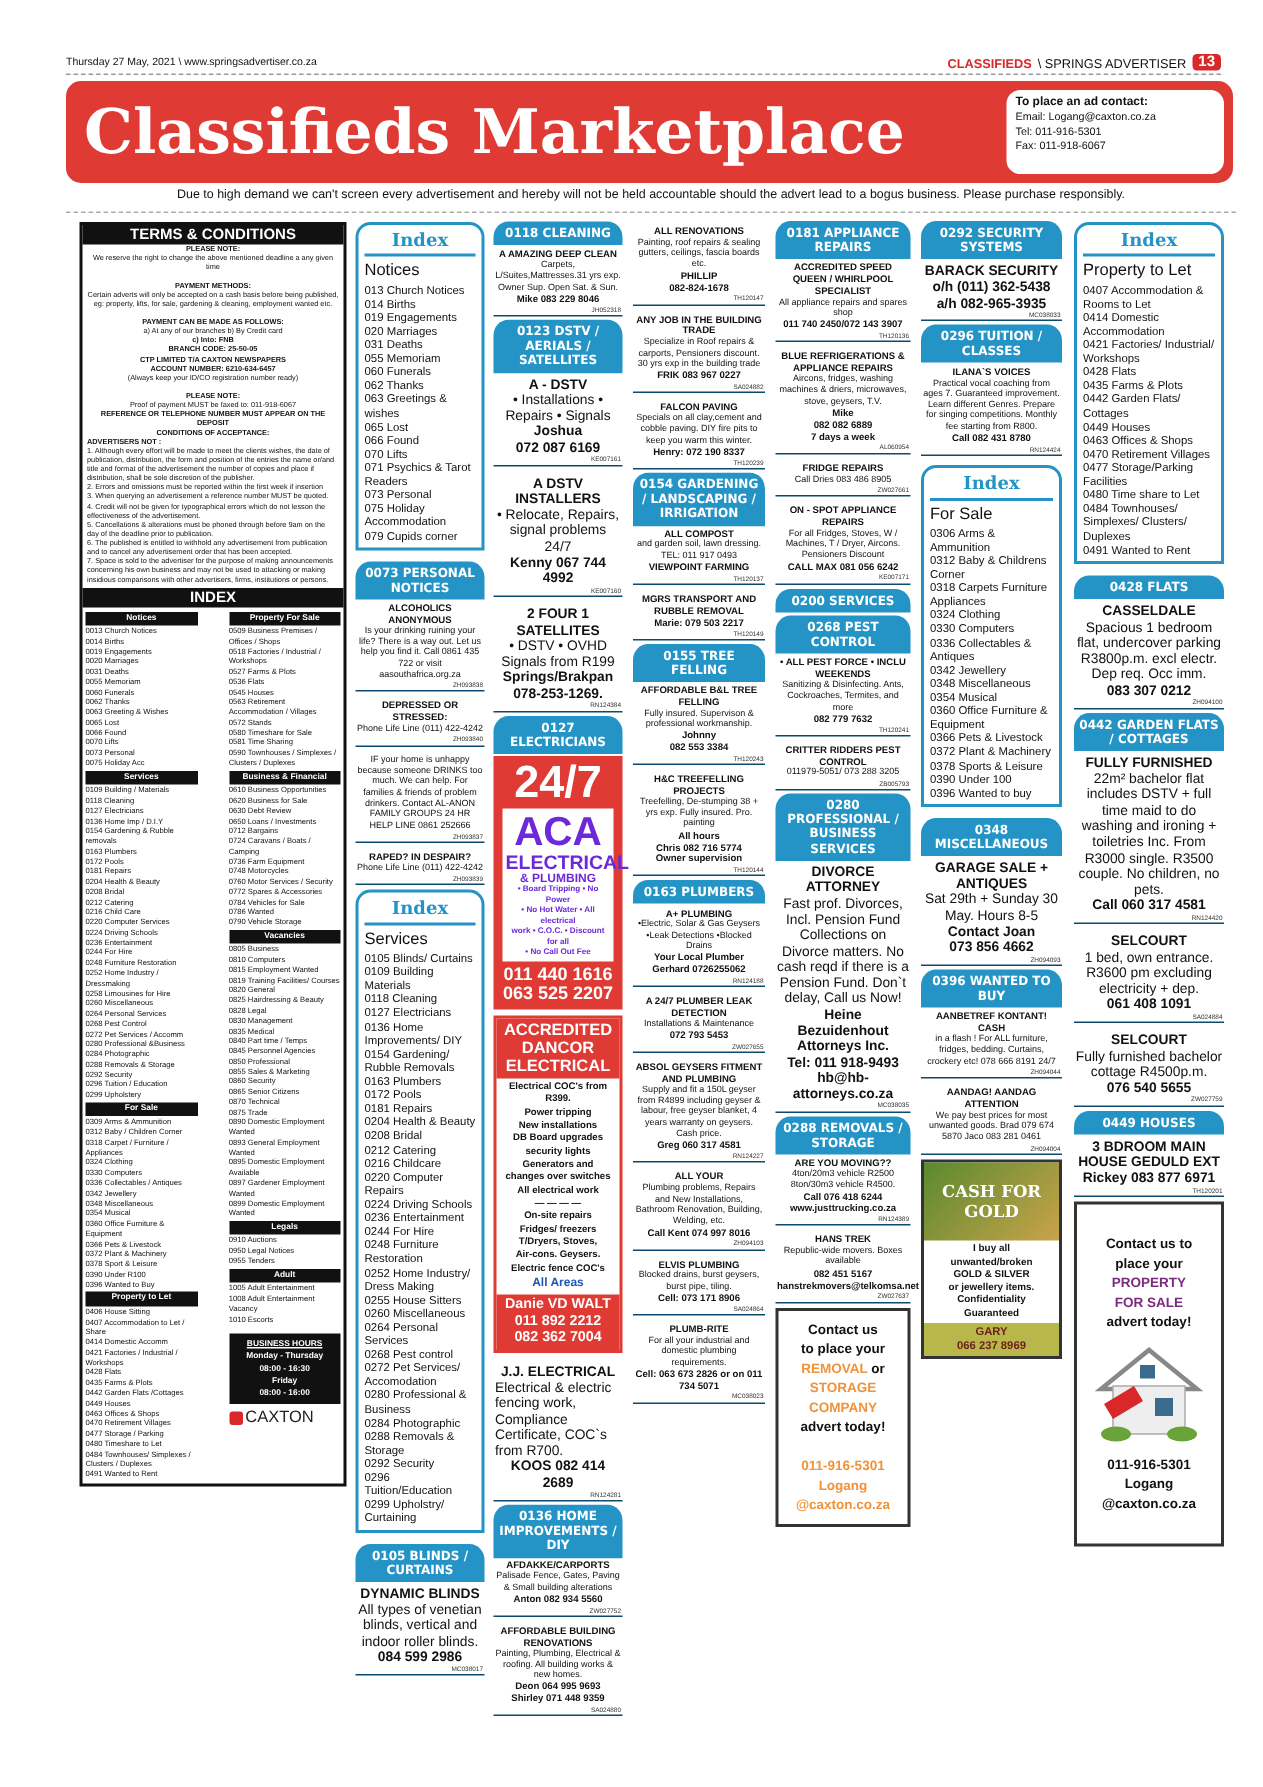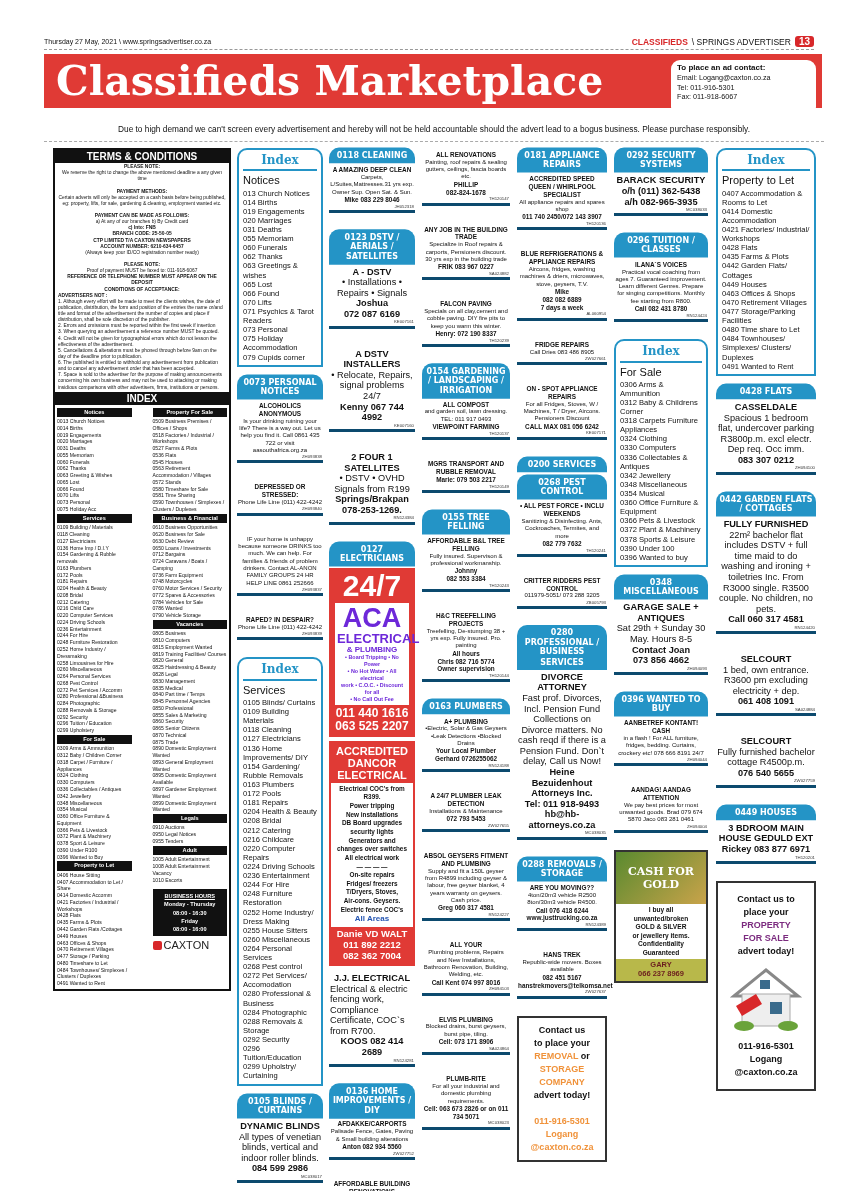--- a/index.html
+++ b/index.html
@@ -1,21 +1,21 @@
 <!DOCTYPE html>
 <html><head>
 <meta charset="utf-8">
 <style>
 *{box-sizing:border-box;margin:0;padding:0}
 body{width:842px;height:1191px;background:#fff;font-family:"Liberation Sans",sans-serif;color:#111;position:relative;overflow:hidden}
 .topbar{position:absolute;left:44px;top:34px;width:770px;height:16px;font-size:7px;display:flex;justify-content:space-between;align-items:center;border-bottom:1px dashed #999}
 .topbar .r{display:flex;align-items:center;gap:4px;font-size:8.5px}
 .topbar .r b{color:#d8282a}
 .pgnum{background:#d8282a;color:#fff;font-weight:bold;font-size:10px;padding:0 4px;border-radius:3px}
-.banner{position:absolute;left:44px;top:54px;width:778px;height:54px;background:#e03a35;border-radius:0;display:flex;align-items:center}
+.banner{position:absolute;left:44px;top:54px;width:778px;height:68px;background:#e03a35;border-radius:10px;display:flex;align-items:center}
 .banner h1{font-family:"DejaVu Serif",serif;font-weight:bold;color:#fff;font-size:41px;letter-spacing:0px;margin-left:12px;white-space:nowrap}
 .contact{position:absolute;right:6px;top:6px;width:145px;height:56px;background:#fff;border-radius:9px;padding:3px 6px;font-size:7.2px;line-height:1.3;font-family:"Liberation Sans Narrow","Liberation Sans",sans-serif}
 .contact b{font-size:8px}
 .disclaimer{position:absolute;left:44px;top:124px;width:780px;font-size:8.3px;text-align:center}
 .divider{position:absolute;left:44px;top:141px;width:780px;border-top:1px dashed #aaa}
 .col{position:absolute;top:148px}
 
 .terms{left:53px;width:178px;border:2px solid #111}
 .thead{background:#111;color:#fff;text-align:center;font-weight:bold;font-size:10px;padding:1px 0}
 .tbody{font-size:4.9px;line-height:1.25;padding:1px 3px;text-align:center;font-family:"Liberation Sans",sans-serif}
@@ -23,21 +23,21 @@
 .tbody .l{text-align:left}
 .idxgrid{display:flex;gap:21px;padding:2px 2px;font-size:5.1px;line-height:1.33}
 .idxgrid .c{flex:1}
 .idxh{background:#111;color:#fff;text-align:center;font-weight:bold;font-size:5.6px;padding:1px 0;margin:1px 0}
 .bh{background:#111;color:#fff;text-align:center;font-size:5.6px;padding:3px 0;margin-top:6px;line-height:1.45}
 .bh u{font-weight:bold}
 .caxton{font-size:11px;color:#222;margin-top:2px;display:flex;align-items:center;gap:2px}
 .caxton .sq{width:9px;height:9px;background:#d8282a;border-radius:2px;display:inline-block}
 
 .hdr{background:#2494c6;color:#fff;text-align:center;font-weight:bold;font-family:"DejaVu Sans",sans-serif;border-radius:10px 10px 0 0;padding:3px 2px;font-size:8px;line-height:1.15;transform:scaleY(1.05)}
-.ad{text-align:center;font-size:6px;line-height:1.22;padding:3px 1px 1px;border-bottom:3px solid #0c4a6e;margin-bottom:17px}
+.ad{text-align:center;font-size:6px;line-height:1.22;padding:3px 1px 1px;border-bottom:1px solid #0c4a6e;margin-bottom:3px}
 .ad .t{font-weight:bold;font-size:6.4px}
 .ad .ref{text-align:right;font-size:4.3px;color:#333}
 .big{font-size:9.2px !important;line-height:1.15}
 .idxbox{border:2.5px solid #2494c6;border-radius:10px 10px 0 0;padding:3px 4px;font-size:7.6px;line-height:1.2}
 .idxbox .ih{color:#2494c6;text-align:center;font-weight:bold;font-size:12px;font-family:"DejaVu Serif",serif;border-bottom:2px solid #2494c6;padding-bottom:2px;margin-bottom:3px}
 .idxbox .sub{font-size:11px;margin-bottom:1px}
 .aca{background:#e03a35;color:#fff;text-align:center;padding:3px 2px;margin:2px 0 4px}
 .aca .n247{font-size:30px;font-weight:bold;line-height:1}
 .aca .inner{background:#fff;color:#6d28d9;margin:2px 4px;padding:2px}
 .aca .acat{font-size:27px;font-weight:bold;line-height:1}
@@ -756,21 +756,21 @@
       </div>
     </div>
   <div class="hdr">0449 HOUSES</div>
   <div id="c7-houses">
       <div class="ad">
         <div class="t big">3 BDROOM MAIN HOUSE GEDULD EXT</div>
         <div class="t big">Rickey 083 877 6971</div>
         <div class="ref">TH120201</div>
       </div>
     </div>
-  <div class="promo" style="padding:10px 2px">
+  <div class="promo" style="padding:20px 2px">
     <div>Contact us to</div>
     <div>place your</div>
     <div class="p">PROPERTY</div>
     <div class="p">FOR SALE</div>
     <div>advert today!</div>
     <div class="house">
       <svg width="80" height="70" viewBox="0 0 80 70">
           <polygon points="8,32 40,6 72,32" fill="none" stroke="#888" stroke-width="3"></polygon>
           <rect x="16" y="30" width="48" height="32" fill="#eee" stroke="#aaa"></rect>
           <rect x="44" y="38" width="12" height="12" fill="#3a6b8c"></rect>

